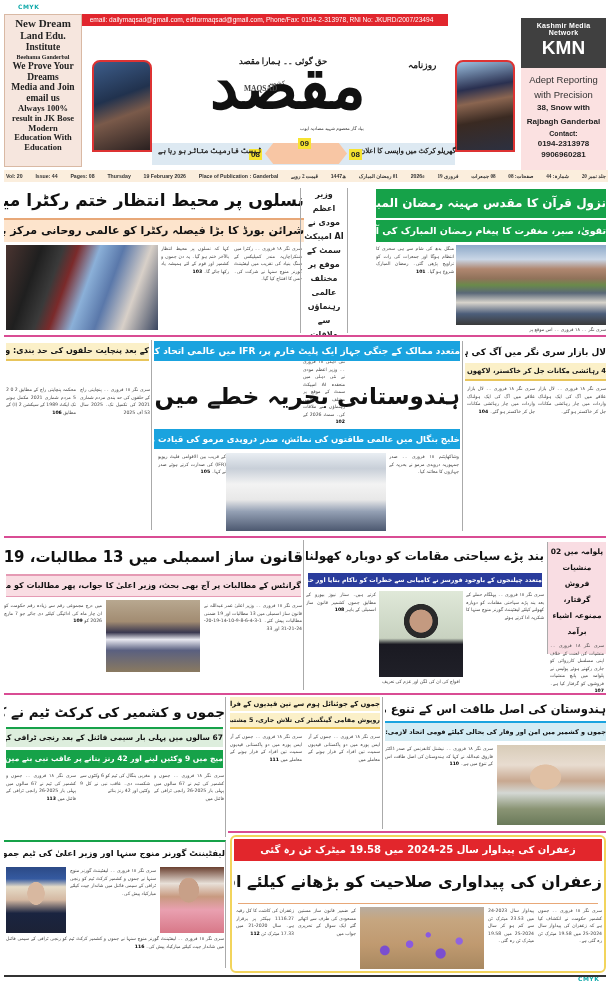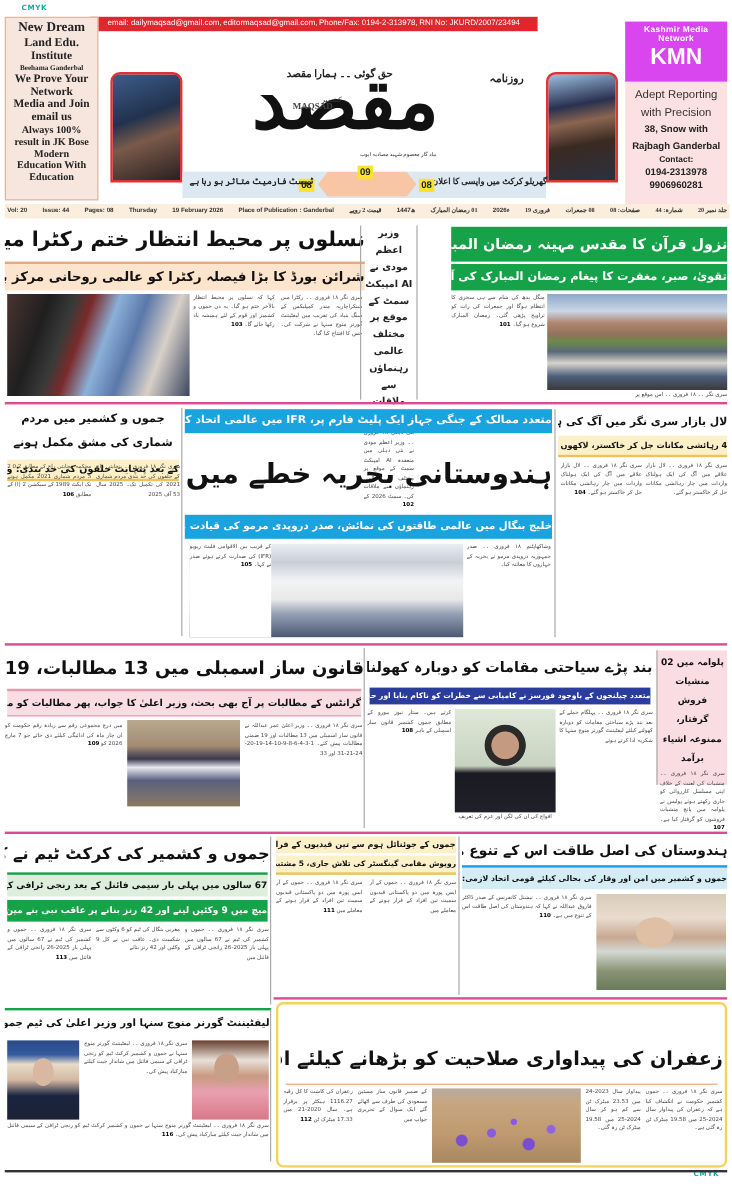--- a/index.html
+++ b/index.html
@@ -15,21 +15,21 @@
 
 #adL{left:4px;top:14px;width:78px;height:153px;background:#f6e6de;border:1px solid #d9b9a4;text-align:center;font-family:"Liberation Serif",serif;font-weight:bold;color:#222;padding-top:2px}
 #adL .l1{font-size:11px;line-height:12px}
 #adL .l2{font-size:10px;line-height:13px}
 #adL .l3{font-size:9.5px;line-height:11px}
 #adL .sm{font-size:6px;line-height:8px}
 #adL .md{font-size:8.5px;line-height:9.8px}
 #adL .lg{font-size:9.5px;line-height:10.5px}
 #topbar{left:75px;top:14px;width:373px;height:12px;background:#e1262d;color:#fff;font-family:"Liberation Sans",sans-serif;font-size:6.6px;line-height:12px;display:flex;justify-content:space-around;padding:0 14px}
 #adR{left:521px;top:18px;width:85px;height:152px;background:#fbe1e1;text-align:center;font-family:"Liberation Sans",sans-serif}
-#adR .top{height:50px;background:#d946ef;color:#fff;position:relative}
+#adR .top{height:50px;background:#404040;color:#fff;position:relative}
 #adR .arc{font-size:7px;font-weight:bold;padding-top:4px;letter-spacing:0.3px}
 #adR .kmn{font-size:19px;font-weight:bold;line-height:24px}
 #adR .p1{font-size:9.5px;color:#333;line-height:15px;margin-top:4px}
 #adR .p2{font-size:8px;font-weight:bold;color:#222;line-height:11px}
 #adR .p3{font-size:7px;font-weight:bold;color:#222;line-height:9px}
 #picL{left:92px;top:60px;width:60px;height:92px;border:2px solid #d33;border-radius:8px 8px 0 0;background:linear-gradient(160deg,#3d5d8a 0%,#21324e 40%,#7a5a4a 60%,#2a2020 100%)}
 #picR{left:455px;top:60px;width:60px;height:92px;border:2px solid #d33;border-radius:8px 8px 0 0;background:linear-gradient(170deg,#9cc0e0 0%,#2a3050 30%,#8a6550 45%,#3a2a22 65%,#2c3040 100%)}
 #masthead{left:210px;top:46px;width:200px;height:90px;text-align:left}
 #mast-main{font-size:64px;font-weight:bold;color:#111;line-height:80px;direction:rtl;font-family:"DejaVu Serif",serif;letter-spacing:-3px}
 #mast-en{left:244px;top:84px;font-size:7.5px;font-family:"Liberation Serif",serif;font-weight:bold;color:#444}
@@ -60,21 +60,21 @@
   <span>Phone/Fax: 0194-2-313978,</span>
   <span>RNI No: JKURD/2007/23494</span>
 </div>
 
 <div id="adL" class="abs">
   <div class="l1">New Dream</div>
   <div class="l2">Land Edu.</div>
   <div class="l3">Institute</div>
   <div class="sm">Beehama Ganderbal</div>
   <div class="lg">We Prove Your</div>
-  <div class="lg">Network</div>
+  <div class="lg">Dreams</div>
   <div class="l3">Media  and Join</div>
   <div class="l3">email us</div>
   <div class="md">Always 100%</div>
   <div class="md">result in JK Bose</div>
   <div class="md">Modern</div>
   <div class="md">Education With</div>
   <div class="md">Education</div>
 </div>
 
 <div id="adR" class="abs">
@@ -151,21 +151,20 @@
   <div class="hl green" style="position:absolute;left:0;top:0;width:230px;height:29px;font-size:12px;line-height:29px;color:#fff">نزول قرآن کا مقدس مہینہ رمضان المبارک آج سے شروع</div>
   <div class="hl green" style="position:absolute;left:0;top:31px;width:230px;height:22px;font-size:9.5px;line-height:22px;color:#fff">تقویٰ، صبر، مغفرت کا پیغام رمضان المبارک کی آمد پر روحانی فضا قائم</div>
   <div class="txt" style="position:absolute;left:0;top:56px;width:78px;height:85px"><span>منگل بدھ کی شام سے ہی سحری کا انتظام ہوگا اور جمعرات کی رات کو تراویح پڑھی گئی۔ رمضان المبارک شروع ہو گیا۔</span> <b>101</b></div>
   <div class="photo" style="position:absolute;left:80px;top:56px;width:150px;height:80px;background:linear-gradient(180deg,#8da9c9 0%,#c9d6e6 18%,#b08770 30%,#90725a 42%,#6a8a4a 50%,#5a6878 60%,#d8d4cc 72%,#4c5e7a 86%,#3a3a3a 100%)"></div>
   <div class="txt" style="position:absolute;left:80px;top:137px;width:150px;height:7px;text-align:right">سری نگر ۔۔ ۱۸ فروری ۔۔ اس موقع پر</div>
 </div>
 
 <div class="abs rule" style="left:4px;top:335px;width:602px;height:2px"></div>
 
 <div class="abs" style="left:4px;top:340px;width:148px;height:190px;border-right:1px solid #aaa">
-  <div class="hl" style="font-size:9.5px;line-height:20px;white-space:normal">جموں و کشمیر میں مردم شماری کی مشق مکمل ہونے</div>
   <div class="hl yel" style="font-size:8px;line-height:16px;margin:3px 2px 0;border-bottom:2px solid #e8c55c">کے بعد پنچایت حلقوں کی حد بندی: وزیر جاوید ڈار</div>
   <div class="txt" style="position:absolute;left:2px;top:46px;width:70px;height:142px"><span>محکمہ پنچایتی راج کے مطابق 2 0 2 5 مردم شماری 2021 مکمل ہونے تک ایکٹ 1989 کے سیکشن 2 (I) کے مطابق</span> <b>106</b></div>
   <div class="txt" style="position:absolute;left:76px;top:46px;width:70px;height:142px">سری نگر ۱۸ فروری ۔۔ پنچایتی راج کے حلقوں کی حد بندی مردم شماری 2021 کی تکمیل تک۔ 2025 سال 53 آف 2025</div>
 </div>
 
 <div class="abs" style="left:154px;top:341px;width:306px;height:190px">
   <div class="hl blue" style="position:absolute;left:0;top:0;width:306px;height:20px;font-size:9px;line-height:20px;color:#fff">متعدد ممالک کے جنگی جہاز ایک پلیٹ فارم پر، IFR میں عالمی اتحاد کا پیغام</div>
   <div class="hl" style="position:absolute;left:0;top:20px;width:306px;height:70px;font-size:23px;line-height:70px">ہندوستانی بحریہ خطے میں امن اور استحکام کی ضامن</div>
   <div class="hl blue" style="position:absolute;left:0;top:88px;width:306px;height:20px;font-size:8.5px;line-height:20px;color:#fff">خلیج بنگال میں عالمی طاقتوں کی نمائش، صدر دروپدی مرمو کی قیادت میں فلیٹ ریویو</div>
   <div class="photo" style="position:absolute;left:4px;top:112px;width:228px;height:78px;background:linear-gradient(180deg,#e9eef3 0%,#c8cfd8 20%,#f3f3f3 40%,#e8e8e8 60%,#94a0b4 75%,#4c5870 100%)"></div>
@@ -235,20 +234,21 @@
 <div class="abs" style="left:385px;top:697px;width:221px;height:132px">
   <div class="hl" style="font-size:11.5px;line-height:24px">ہندوستان کی اصل طاقت اس کے تنوع میں مضمر</div>
   <div class="hl" style="background:#d4ecf4;border-top:2px solid #1aa3df;font-size:6.5px;line-height:18px">جموں و کشمیر میں امن اور وقار کی بحالی کیلئے قومی اتحاد لازمی: ڈاکٹر فاروق عبداللہ</div>
   <div class="txt" style="position:absolute;left:0;top:48px;width:108px;height:80px"><span>سری نگر ۱۸ فروری ۔۔ نیشنل کانفرنس کے صدر ڈاکٹر فاروق عبداللہ نے کہا کہ ہندوستان کی اصل طاقت اس کے تنوع میں ہے۔</span> <b>110</b></div>
   <div class="photo" style="position:absolute;left:112px;top:48px;width:108px;height:80px;background:radial-gradient(ellipse at 45% 40%,#e0c0a4 0 18%,transparent 19%),linear-gradient(180deg,#d8ccb8 0%,#e8dcd0 25%,#c8a890 45%,#d4d8d4 60%,#8a9474 80%,#6a7a5a 100%)"></div>
 </div>
 
 <div class="abs rule" style="left:228px;top:831px;width:378px;height:2px"></div>
 
 <div class="abs" style="left:230px;top:835px;width:376px;height:138px;border:2px solid #f2d45c;border-radius:6px">
+  <div class="hl red" style="position:absolute;left:2px;top:2px;width:368px;height:22px;font-size:10px;line-height:22px;color:#fff">زعفران کی پیداوار سال 25-2024 میں 19.58 میٹرک ٹن رہ گئی</div>
   <div class="hl" style="position:absolute;left:2px;top:26px;width:368px;height:38px;font-size:16px;line-height:38px">زعفران کی پیداواری صلاحیت کو بڑھانے کیلئے اقدامات جاری: حکومت</div>
   <div style="position:absolute;left:6px;top:66px;width:360px;height:1px;background:#e8a878"></div>
   <div class="txt" style="position:absolute;left:4px;top:70px;width:58px;height:62px"><span>زعفران کی کاشت کا کل رقبہ 1116.27 ہیکٹر پر برقرار ہے۔ سال 2020-21 میں 17.33 میٹرک ٹن</span> <b>112</b></div>
   <div class="txt" style="position:absolute;left:66px;top:70px;width:58px;height:62px">کے ضمیر قانون ساز مستین مسعودی کی طرف سے اٹھائے گئے ایک سوال کے تحریری جواب میں</div>
   <div class="photo" style="position:absolute;left:128px;top:70px;width:124px;height:62px;background:radial-gradient(circle at 20% 70%,#7a4ed0 0 4%,transparent 5%),radial-gradient(circle at 40% 60%,#8a5ae0 0 4%,transparent 5%),radial-gradient(circle at 65% 75%,#7a4ed0 0 5%,transparent 6%),radial-gradient(circle at 80% 55%,#9064e0 0 3%,transparent 4%),radial-gradient(circle at 55% 45%,#8a5ae0 0 3%,transparent 4%),linear-gradient(180deg,#b8aca0 0%,#c6a680 20%,#c09a70 60%,#a88860 100%)"></div>
   <div class="txt" style="position:absolute;left:256px;top:70px;width:46px;height:62px">پیداوار سال 2023-24 میں 23.53 میٹرک ٹن سے کم ہو کر سال 2024-25 میں 19.58 میٹرک ٹن رہ گئی۔</div>
   <div class="txt" style="position:absolute;left:306px;top:70px;width:64px;height:62px">سری نگر ۱۸ فروری ۔۔ جموں کشمیر حکومت نے انکشاف کیا ہے کہ زعفران کی پیداوار سال 2024-25 میں 19.58 میٹرک ٹن رہ گئی ہے۔</div>
 </div>
 
 <div class="abs" style="left:4px;top:975px;width:602px;height:2px;background:#333"></div>

